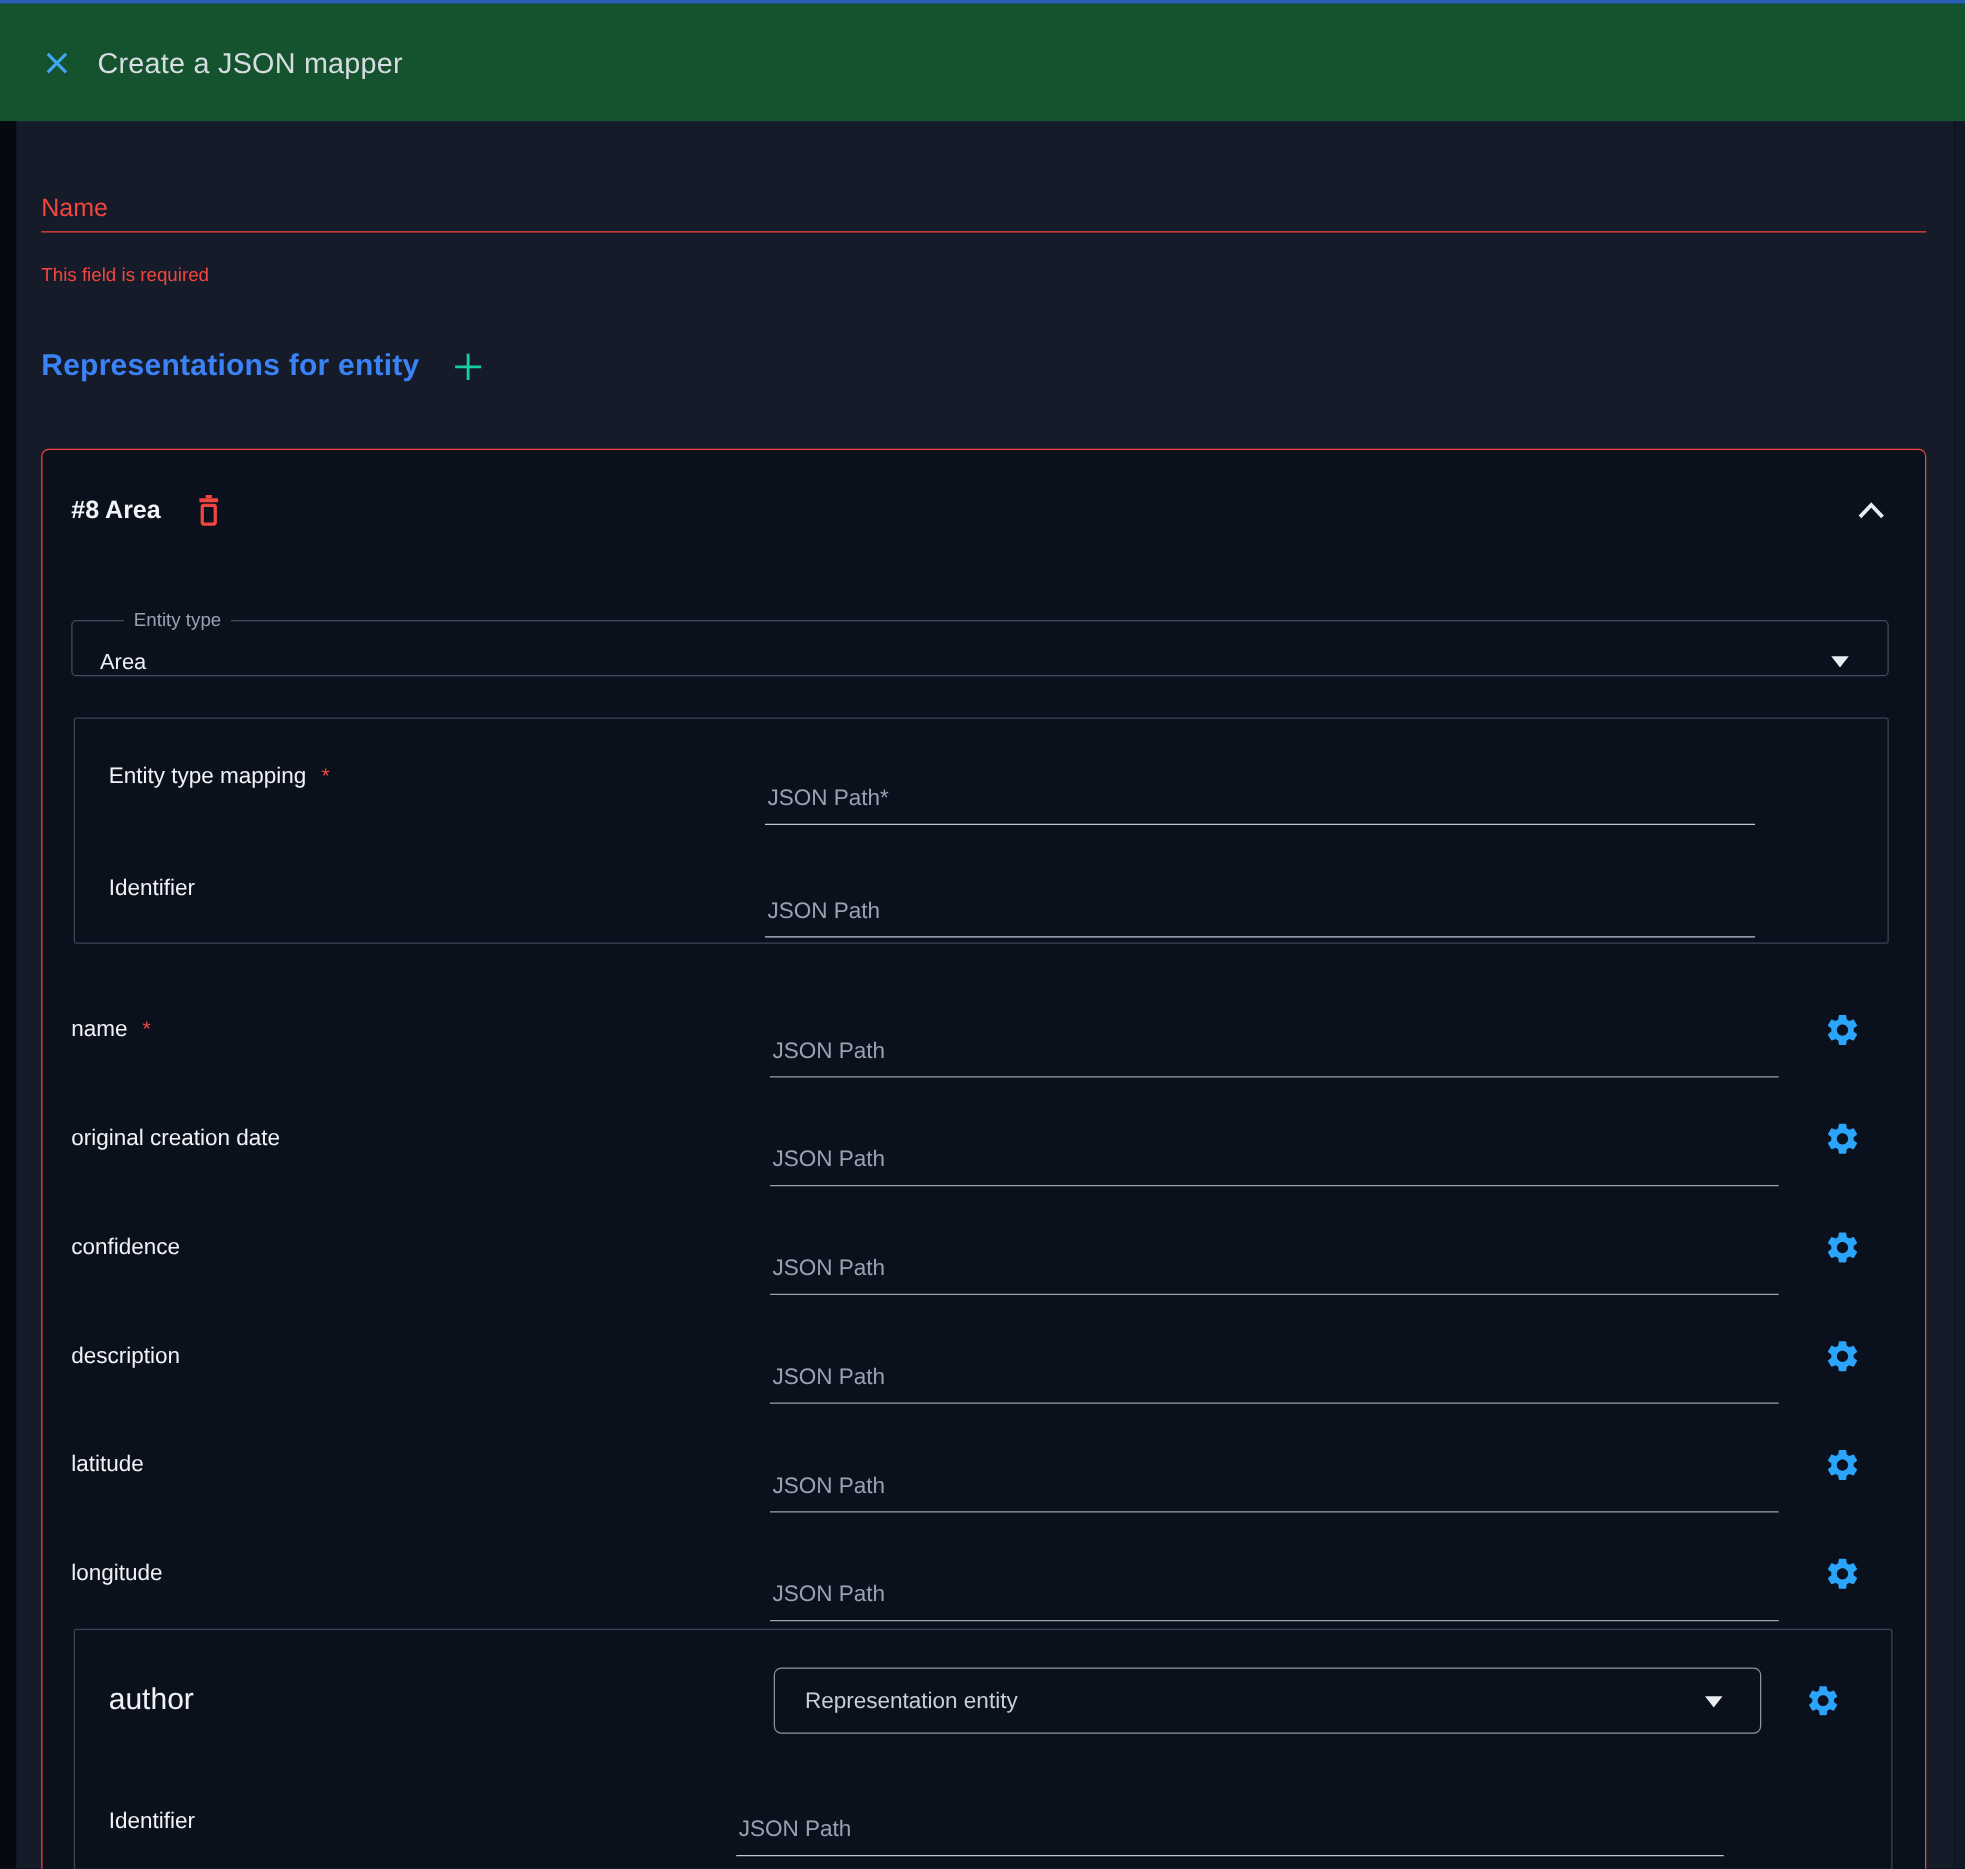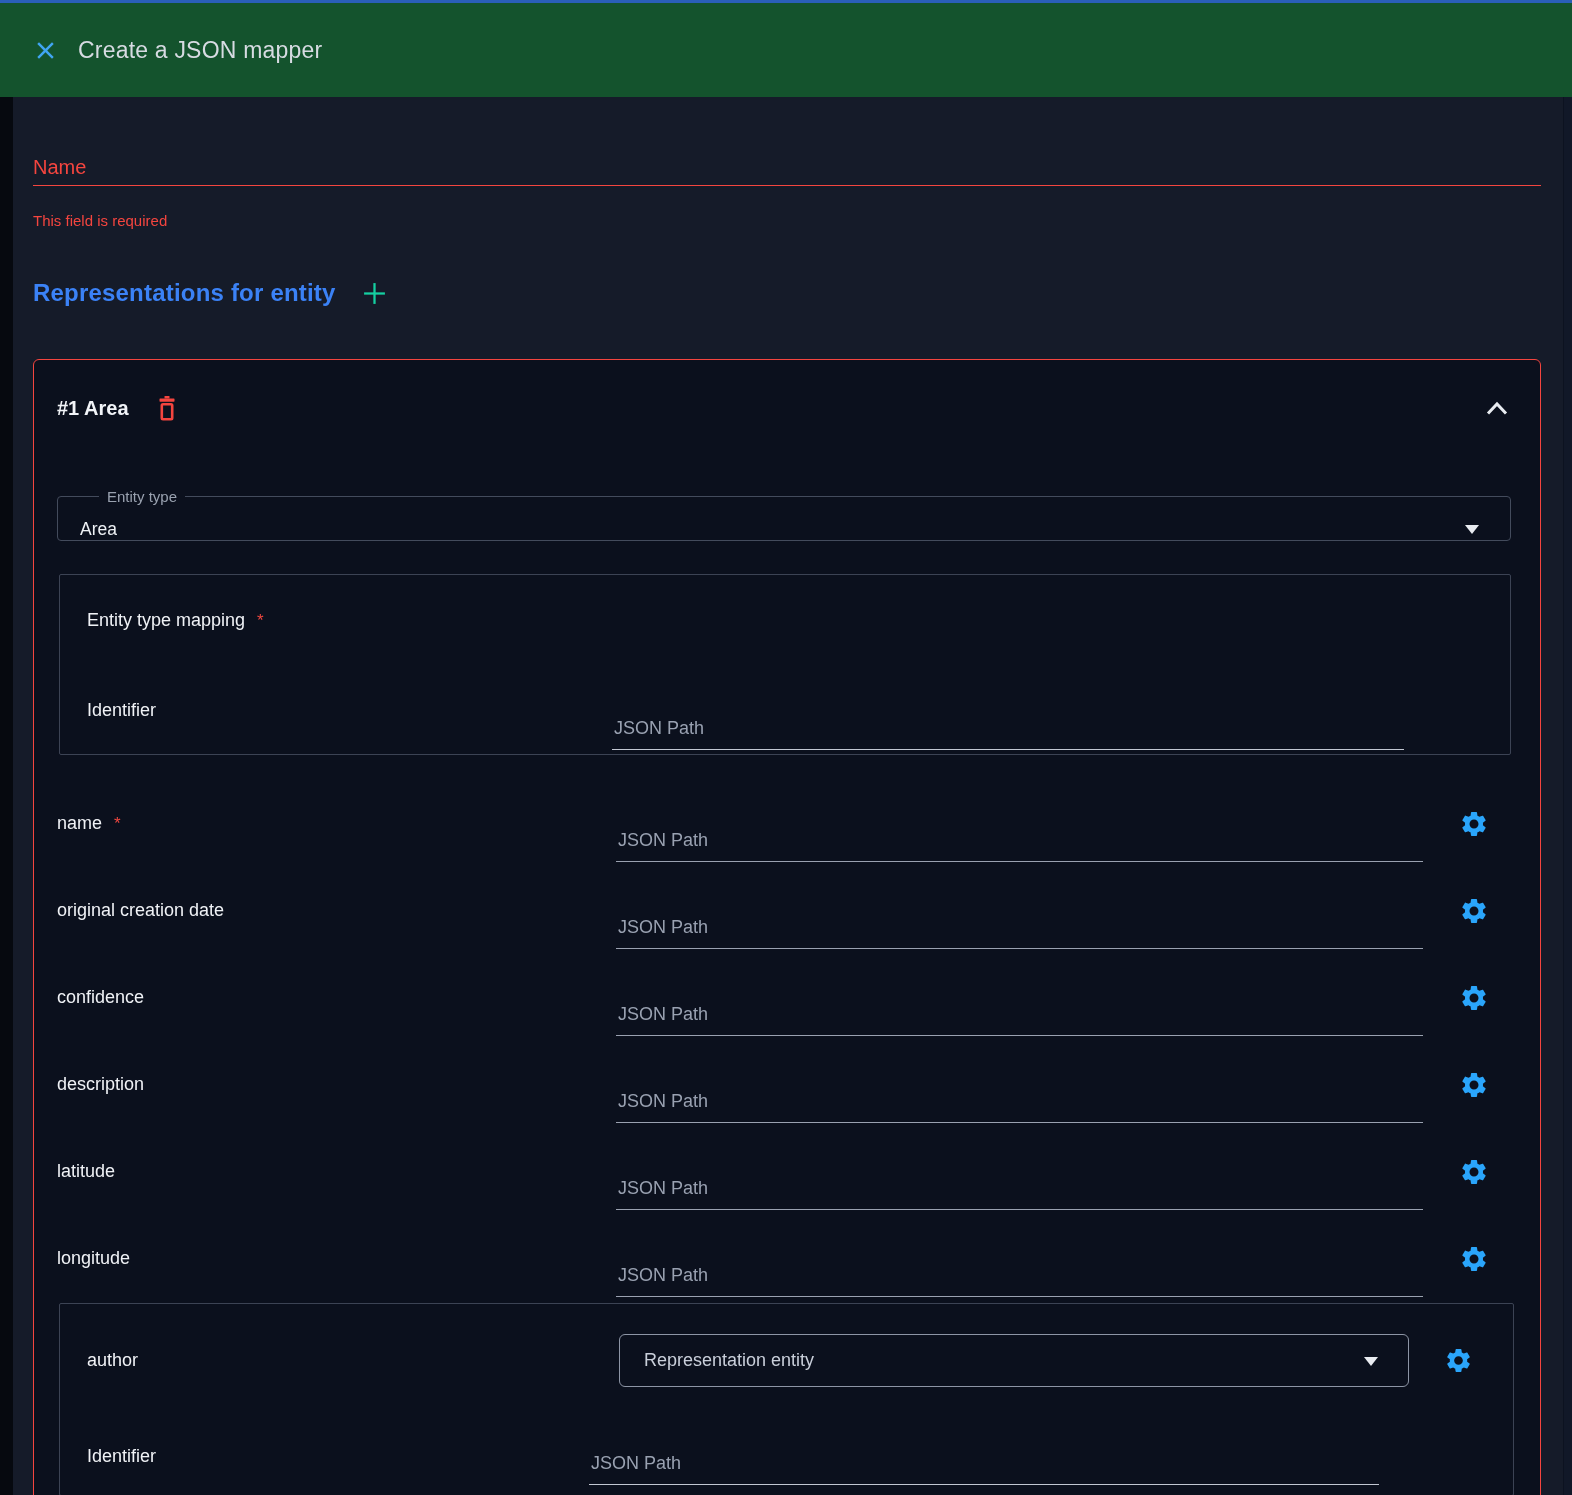--- a/index.html
+++ b/index.html
@@ -82,21 +82,21 @@
   .field-row .row-input-wrap{width:807px;transform:translateY(30px);}
   .field-row .gear-btn{transform:translateY(8px);}
   .req{color:#ef4840;margin-left:7px;font-size:17px;}
   .gear-btn{
     background:none;border:none;cursor:pointer;width:30px;height:30px;
     margin-left:36px;margin-right:28px;display:flex;align-items:center;justify-content:center;flex:none;
   }
   
   .subcard-2{margin-top:9px;height:193px;width:1455px;}
   .author-row{display:flex;align-items:center;height:112px;}
-  .author-row .row-label{flex:1;font-size:18px;color:#f0f2f6;padding-left:13px;}
+  .author-row .row-label{flex:1;font-size:24px;color:#f0f2f6;padding-left:13px;}
   .rep-select{
     width:790px;height:53px;border:1px solid #8d95a5;border-radius:6px;
     position:relative;display:flex;align-items:center;padding:0 24px;cursor:pointer;flex:none;
   }
   .rep-select .select-value{font-size:18px;color:#c9cfda;}
   .rep-select .caret-down{right:30px;top:22px;}
   .author-row .gear-btn{margin-left:34px;margin-right:26px;}
   .identifier-row{display:flex;align-items:center;height:81px;}
   .identifier-row .row-label{flex:1;font-size:18px;color:#f0f2f6;padding-left:13px;}
   .identifier-row .row-input-wrap{width:790px;margin-right:120px;transform:translateY(12px);}
@@ -133,21 +133,21 @@
       <svg width="25" height="25" viewBox="0 0 24 24">
         <line x1="12" y1="2" x2="12" y2="22" stroke="#15cfa1" stroke-width="2.2"></line>
         <line x1="2" y1="12" x2="22" y2="12" stroke="#15cfa1" stroke-width="2.2"></line>
       </svg>
     </button>
   </div>
 
   <section class="rep-card">
 
     <div class="card-header">
-      <span class="card-index">#1 Area</span>
+      <span class="card-index">#8 Area</span>
       <button class="trash-btn" aria-label="Delete representation">
         <svg width="24" height="27" viewBox="0 0 24 27">
           <rect x="4.5" y="3.5" width="15" height="3.2" rx="0.6" fill="#f4453f"></rect>
           <rect x="9.5" y="1" width="5" height="2.4" rx="0.5" fill="#f4453f"></rect>
           <rect x="6.8" y="9.2" width="10.4" height="15" rx="1.2" fill="none" stroke="#f4453f" stroke-width="2.6"></rect>
         </svg>
       </button>
       <button class="collapse-btn" aria-label="Collapse">
         <svg width="24" height="15" viewBox="0 0 24 15">
           <polyline points="3,12.5 12,3 21,12.5" fill="none" stroke="#e9ecf1" stroke-width="3"></polyline>
@@ -160,20 +160,23 @@
       <span class="entity-value">Area</span>
       <span class="caret-down"></span>
     </fieldset>
 
     <div class="subcard subcard-1">
       <div class="subcard-row">
         <span class="row-label">
           <span>Entity type mapping</span>
           <span class="req">*</span>
         </span>
+        <span class="row-input-wrap">
+          <input class="jsonpath-input" type="text" placeholder="JSON Path*" style="">
+        </span>
       </div>
       <div class="subcard-row">
         <span class="row-label">Identifier</span>
         <span class="row-input-wrap">
           <input class="jsonpath-input" type="text" placeholder="JSON Path" style="">
         </span>
       </div>
     </div>
 
     <div class="field-rows">

